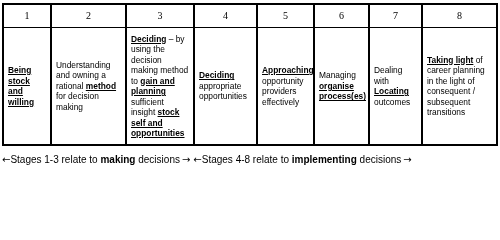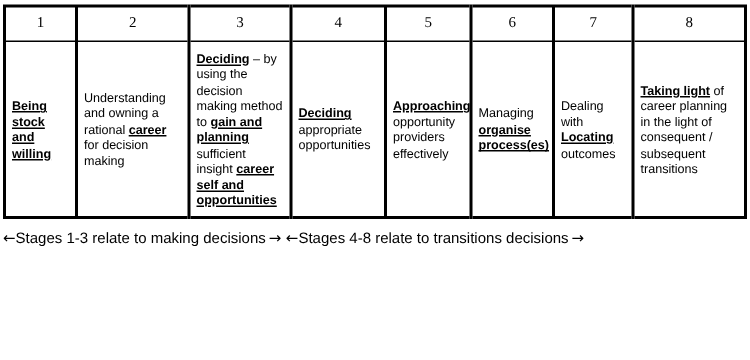--- a/index.html
+++ b/index.html
@@ -94,21 +94,21 @@
     display: inline-flex;
     align-items: center;
   }
   .caption-left {
     margin-left: 2px;
   }
   .caption-right {
     margin-left: 3px;
   }
   .caption b {
-    font-weight: 400;
+    font-weight: 700;
   }
   .arrow {
     font-family: "DejaVu Sans", sans-serif;
     font-size: 10px;
     line-height: 10px;
     display: inline-block;
   }
   .arrow-left { margin-right: 0px; }
   .arrow-right { margin-left: 2px; }
 </style>
@@ -153,24 +153,24 @@
         </td>
         <td>
           <span class="stage-number">8</span>
         </td>
       </tr>
       <tr class="body-row">
         <td>
           <span class="stage-desc"><b>Being stock and willing</b></span>
         </td>
         <td>
-          <span class="stage-desc">Understanding and owning a rational <b>career</b> for decision making</span>
-        </td>
-        <td>
-          <span class="stage-desc"><b>Deciding</b> – by using the decision making method to <b>gain and planning</b> sufficient insight <b>career self and opportunities</b></span>
+          <span class="stage-desc">Understanding and owning a rational <b>method</b> for decision making</span>
+        </td>
+        <td>
+          <span class="stage-desc"><b>Deciding</b> – by using the decision making method to <b>gain and planning</b> sufficient insight <b>stock self and opportunities</b></span>
         </td>
         <td>
           <span class="stage-desc"><b>Deciding</b> appropriate opportunities</span>
         </td>
         <td>
           <span class="stage-desc"><b>Approaching</b> opportunity providers effectively</span>
         </td>
         <td>
           <span class="stage-desc">Managing <b>organise process(es)</b></span>
         </td>
@@ -185,18 +185,18 @@
   </table>
 
   <div class="caption-row">
     <span class="caption caption-left">
       <span class="arrow arrow-left">←</span>
       <span>Stages 1-3 relate to <b>making</b> decisions</span>
       <span class="arrow arrow-right">→</span>
     </span>
     <span class="caption caption-right">
       <span class="arrow arrow-left">←</span>
-      <span>Stages 4-8 relate to <b>transitions</b> decisions</span>
+      <span>Stages 4-8 relate to <b>implementing</b> decisions</span>
       <span class="arrow arrow-right">→</span>
     </span>
   </div>
 
 </div>
 
 </body></html>

